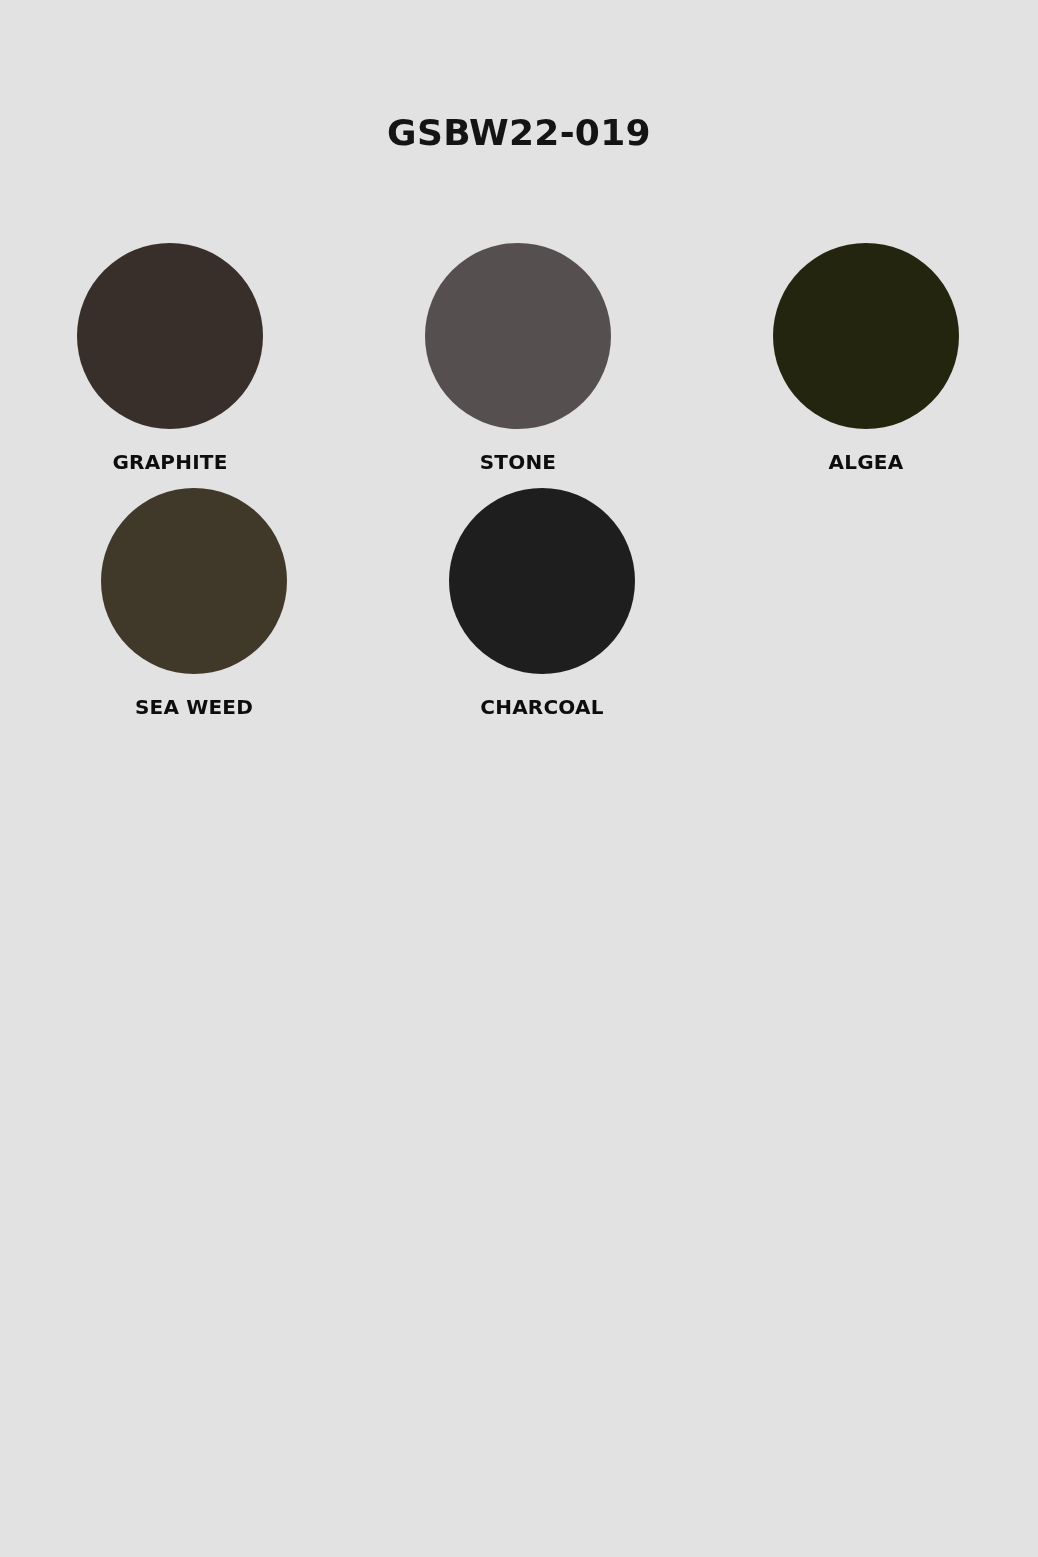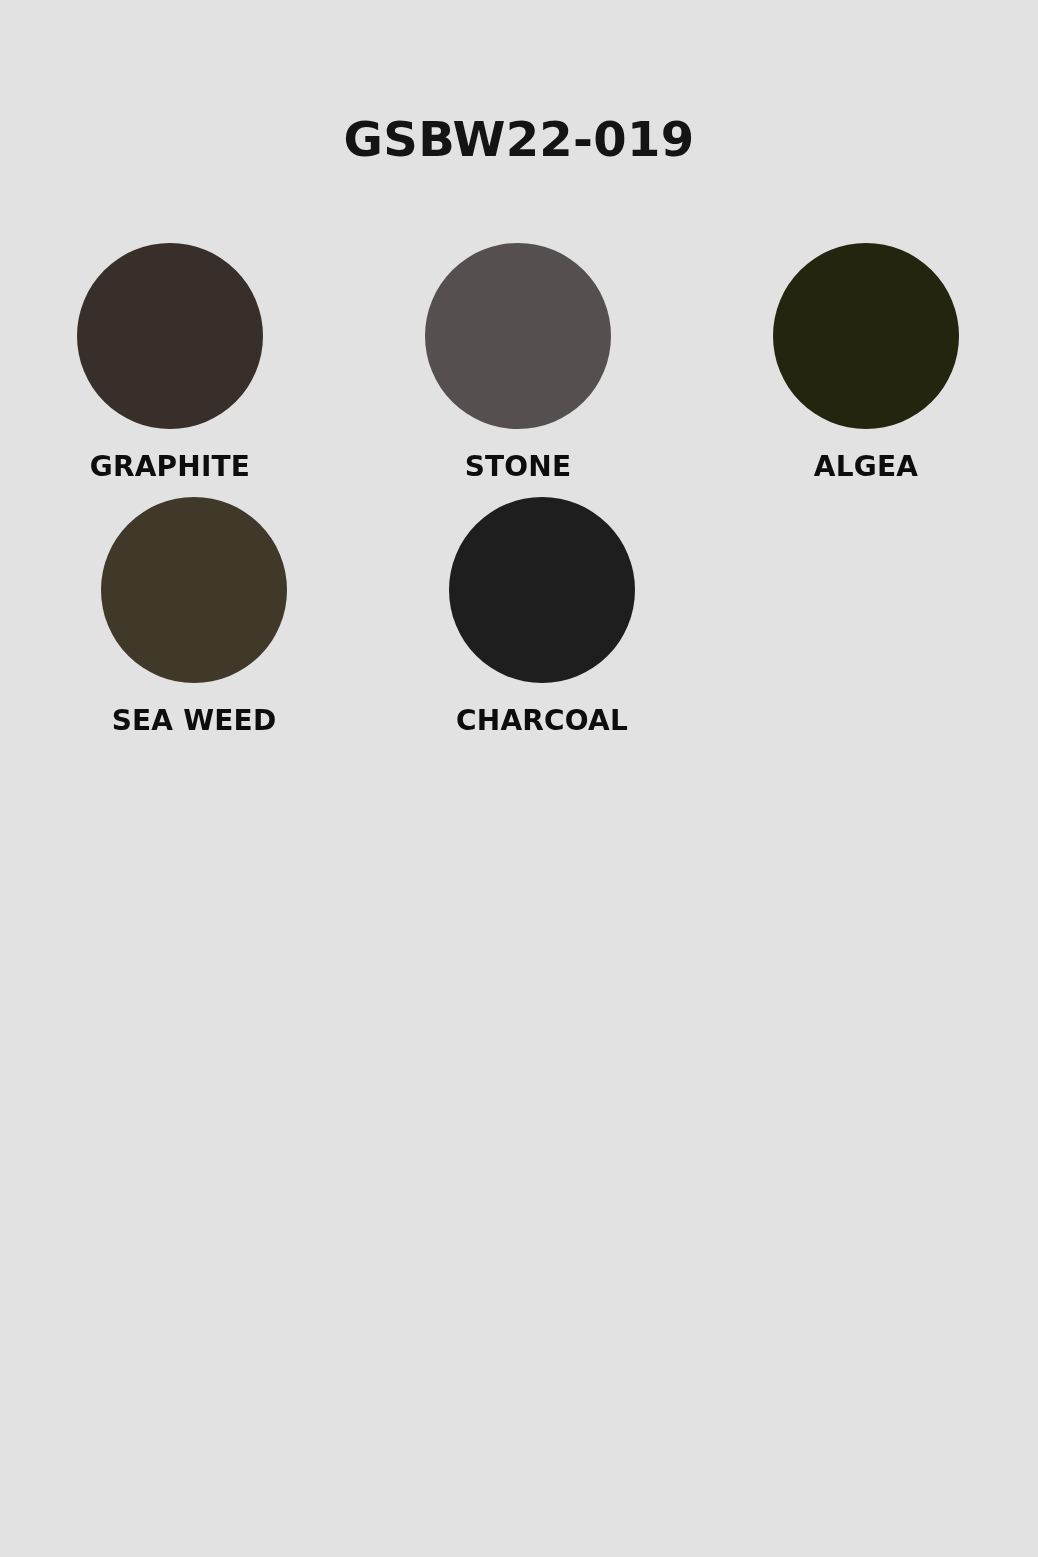--- a/index.html
+++ b/index.html
@@ -23,21 +23,21 @@
     height: 1557px;
     box-sizing: border-box;
   }
 
   .board-title {
     position: absolute;
     top: 114px;
     left: 0;
     width: 1038px;
     text-align: center;
-    font-size: 48px;
+    font-size: 36px;
     font-weight: 700;
     letter-spacing: 0.3px;
     color: #141414;
     line-height: 1.05;
     white-space: nowrap;
   }
 
   .swatch-grid {
     position: absolute;
     top: 243px;
@@ -71,21 +71,21 @@
 
   .swatch-dot {
     width: 186px;
     height: 186px;
     border-radius: 50%;
     display: block;
   }
 
   .swatch-label {
     margin-top: 22px;
-    font-size: 28px;
+    font-size: 20px;
     font-weight: 700;
     letter-spacing: 0.2px;
     color: #0d0d0d;
     text-align: center;
     line-height: 1.15;
     white-space: nowrap;
   }
 </style>
 </head>
 <body style="background-color: rgb(226, 226, 226);">

